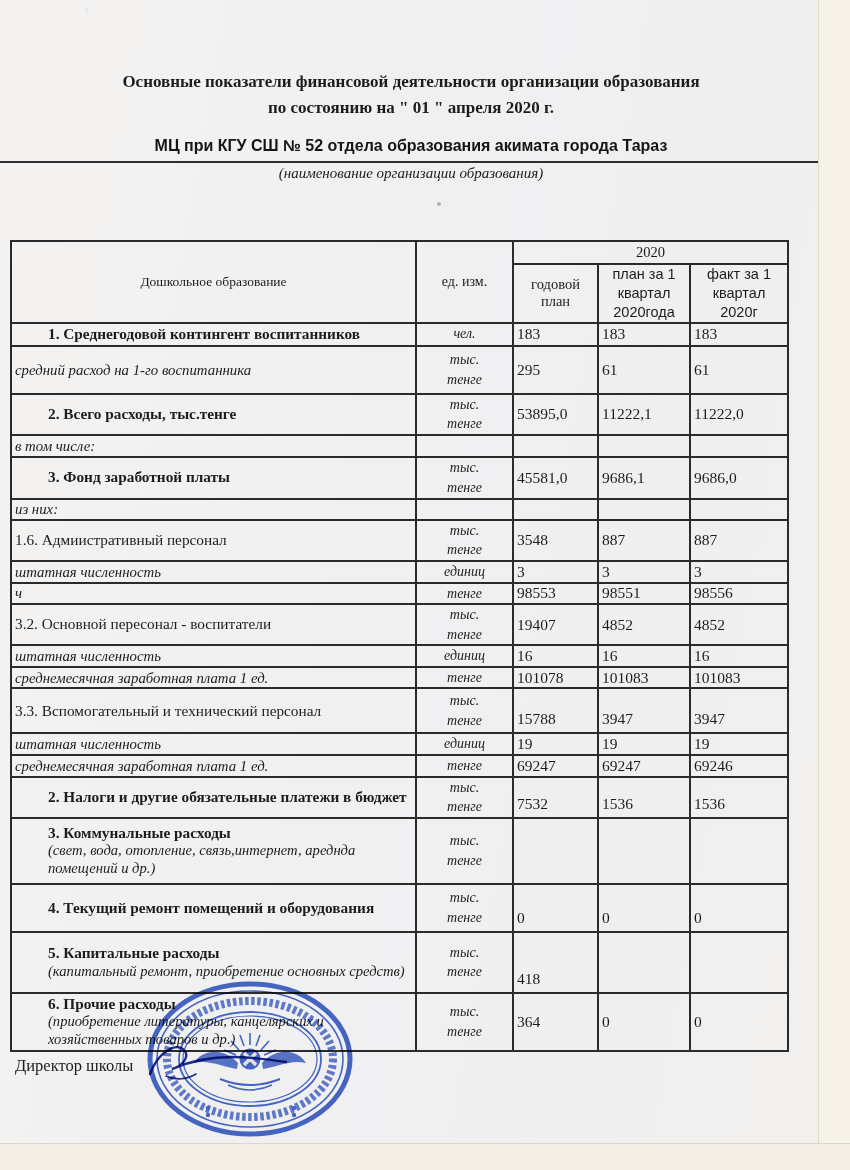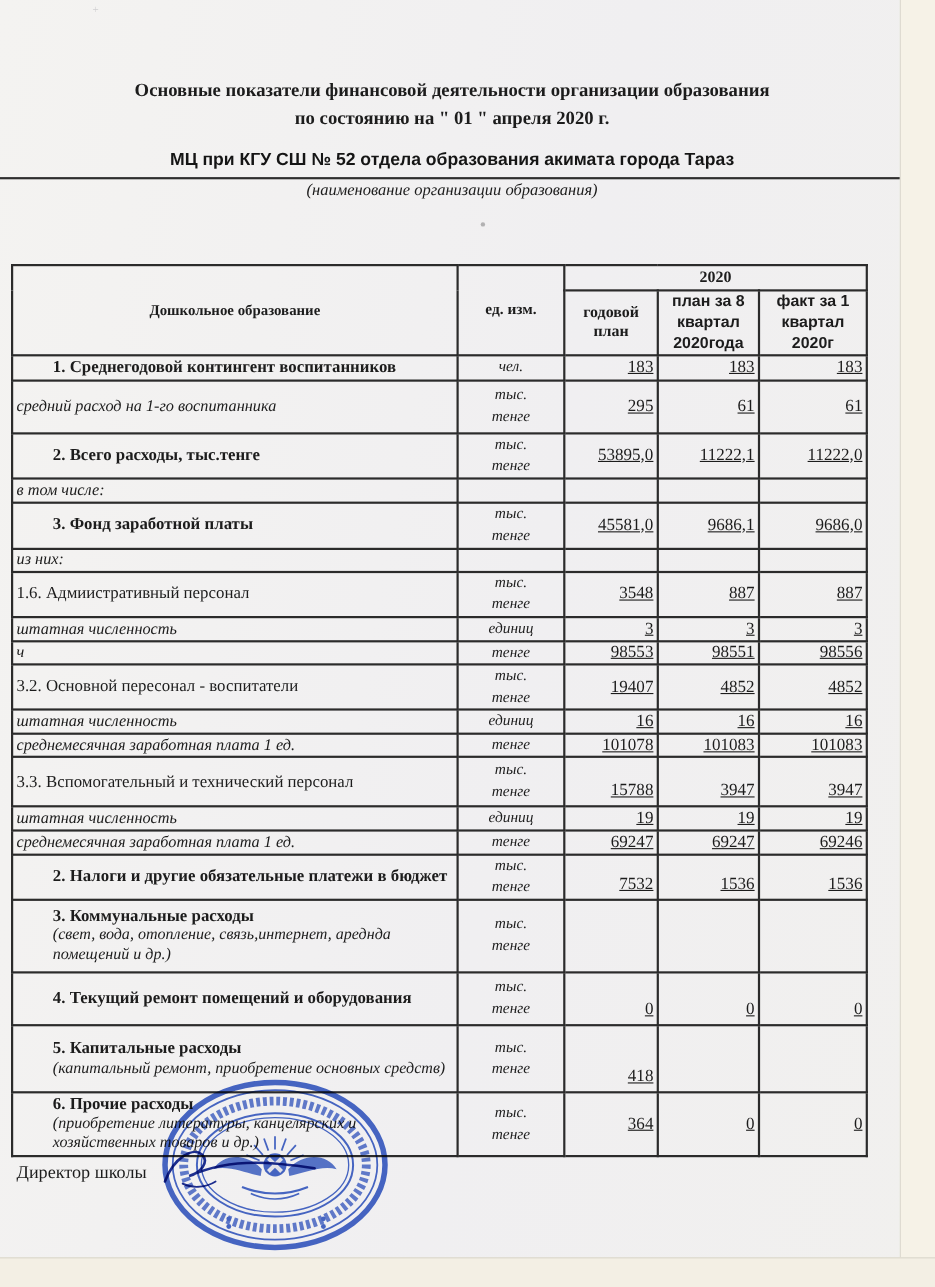--- a/index.html
+++ b/index.html
@@ -25,35 +25,35 @@
     font-style:italic;font-size:15px;}
   .periodicity{position:absolute;top:196px;left:14px;font-weight:bold;font-style:italic;
     font-size:15px;border-bottom:1.6px solid #2a2a2a;padding-bottom:1px;}
   .speck{position:absolute;left:437px;top:202px;width:4px;height:4px;border-radius:50%;
     background:#7e7e7e;opacity:.55;}
   .speck2{position:absolute;left:84px;top:4px;color:#9a9aa2;font-size:10px;opacity:.4;}
 
   table.fin{position:absolute;left:10px;top:240px;width:777px;border-collapse:collapse;
     table-layout:fixed;}
   table.fin th,table.fin td{border:2px solid #2b2b2b;padding:0 3px;overflow:hidden;}
-  table.fin thead th{font-weight:bold;text-align:center;vertical-align:middle;margin-top:24px;}
+  table.fin thead th{font-weight:normal;text-align:center;vertical-align:middle;margin-top:24px;}
   th.h-desc{font-size:13.5px;}
   th.h-unit{font-size:14px;}
   th.h-year{font-size:14.5px;height:21px;}
   th.h-godovoi{font-size:14.5px;line-height:1.2;}
   th.h-sans{font-family:"Liberation Sans", sans-serif;font-size:14.5px;line-height:1.3;
     font-weight:bold;}
   td.label{text-align:left;vertical-align:middle;font-size:15.3px;line-height:1.22;
     padding-left:5px;padding-right:4px;}
   td.label .sublabel{display:block;font-style:italic;font-weight:normal;font-size:14.6px;}
   tr .label.bold{font-weight:bold;padding-left:36px;}
   tr .label.italic{font-style:italic;font-weight:normal;font-size:14.8px;}
   td.unit{font-style:italic;text-align:center;vertical-align:middle;font-size:14px;
     line-height:1.4;padding:1px 2px;}
-  td.val{text-align:right;vertical-align:middle;font-size:15.5px;text-decoration:underline;}
+  td.val{text-align:left;vertical-align:middle;font-size:15.5px;}
   tr.vbottom td.val{vertical-align:bottom;padding-bottom:4px;}
 
   .signatory{position:absolute;left:15px;top:1056px;font-size:16.5px;}
   .stamp{position:absolute;left:146px;top:980px;mix-blend-mode:multiply;opacity:.88;}
   .signature{position:absolute;left:136px;top:1036px;mix-blend-mode:multiply;}
 </style>
 </head>
 <body>
 
 <div class="content">
@@ -75,21 +75,21 @@
         <col style="width:98px">
     </colgroup>
     <thead>
       <tr>
         <th rowspan="2" class="h-desc">Дошкольное образование</th>
         <th rowspan="2" class="h-unit">ед. изм.</th>
         <th colspan="3" class="h-year">2020</th>
       </tr>
       <tr style="height:55px;">
         <th class="h-godovoi">годовой план</th>
-        <th class="h-sans">план за  8 квартал 2020года</th>
+        <th class="h-sans">план за  1 квартал 2020года</th>
         <th class="h-sans">факт за 1 квартал 2020г</th>
       </tr>
     </thead>
     <tbody>
         <tr style="height: 23px;">
           <td class="label bold"><span>1. Среднегодовой контингент воспитанников</span></td>
           <td class="unit">чел.</td>
           <td class="val">183</td>
           <td class="val">183</td>
           <td class="val">183</td>

